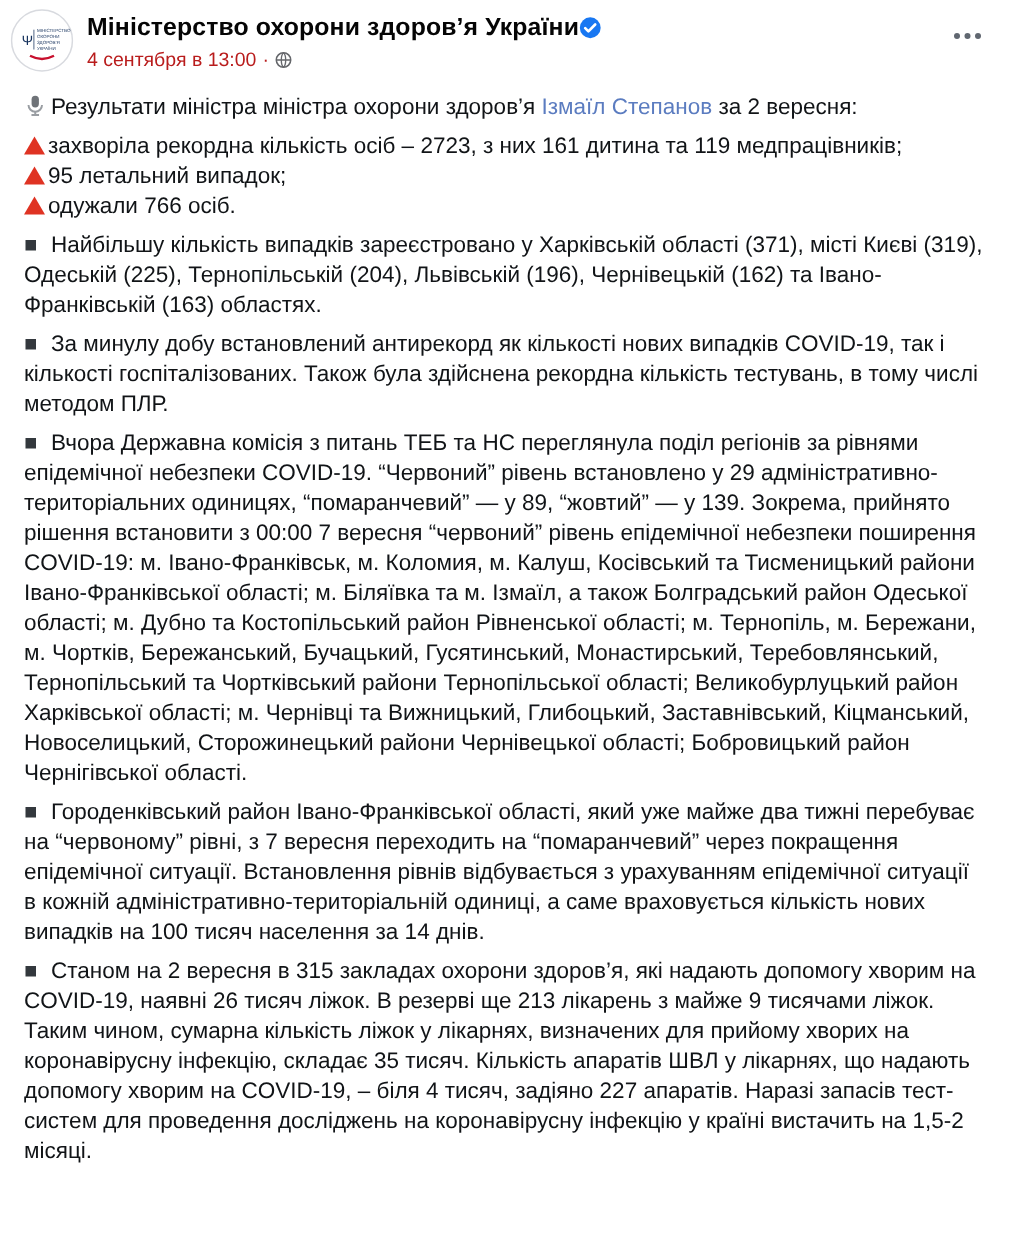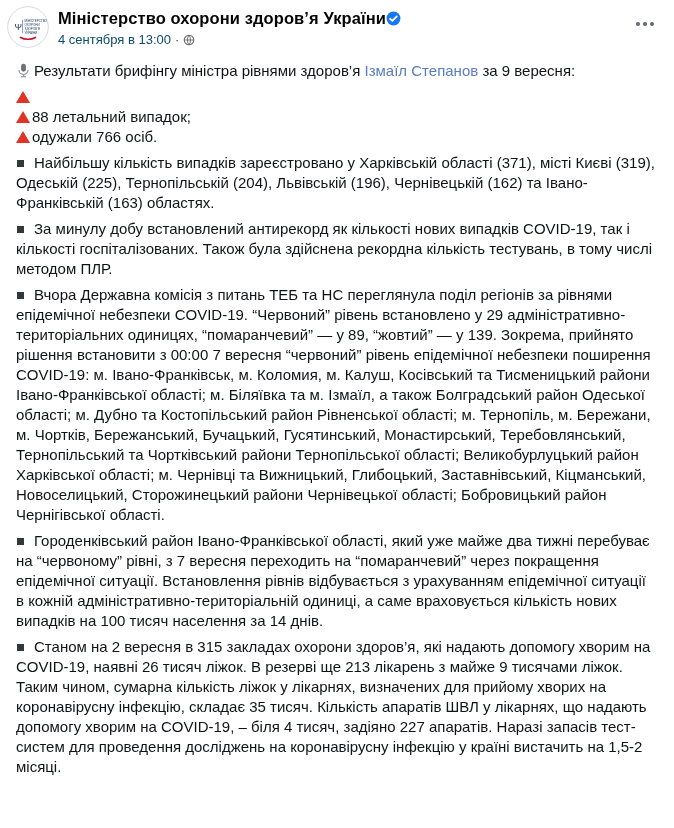--- a/index.html
+++ b/index.html
@@ -7,21 +7,21 @@
   body { font-family:"Liberation Sans", sans-serif; color:#1c1e21; }
 
   .post-card { width:674px; height:828px; background:#fff; position:relative; }
 
   
   .post-header { position:relative; display:flex; align-items:flex-start; padding:6px 16px 2px 7px; }
   .avatar { width:42px; height:42px; flex:0 0 42px; border-radius:50%; cursor:pointer; }
   .header-text { margin-left:9px; padding-top:3px; }
   .name-row { display:flex; align-items:center; gap:0; }
   .page-name { font-size:16.5px; font-weight:600; color:#050505; cursor:pointer; letter-spacing:.1px; }
-  .time-row { display:flex; align-items:center; gap:4px; font-size:13px; color:#0c4a6e; margin-top:4px; }
+  .time-row { display:flex; align-items:center; gap:4px; font-size:13px; color:#b91c1c; margin-top:4px; }
   .time-row .ts { cursor:pointer; }
   .more-btn { position:absolute; right:18px; top:16px; display:flex; gap:3px; padding:6px 2px; cursor:pointer; }
   .more-btn i { width:4px; height:4px; border-radius:50%; background:#606770; }
 
   
   .post-body { padding:11px 16px 0 16px; font-size:15px; line-height:20px; color:#111417; }
   .para { margin-bottom:6px; }
   .sq { display:inline-block; width:7px; height:7px; background:#33383d; margin:0 10px 1px 1px; }
   .tri { display:inline-block; width:0; height:0;
          border-left:7px solid transparent; border-right:7px solid transparent;
@@ -77,26 +77,26 @@
   </div>
 
   <div class="post-body">
 
     <p class="para">
       <svg class="mic" width="15" height="15" viewBox="0 0 16 16">
         <rect x="5.4" y="0.8" width="5.2" height="8.4" rx="2.6" fill="#6f7378"></rect>
         <path d="M3.2 7.4a4.8 4.8 0 0 0 9.6 0" fill="none" stroke="#9a9ea3" stroke-width="1.4"></path>
         <line x1="8" y1="12.2" x2="8" y2="14.4" stroke="#9a9ea3" stroke-width="1.4"></line>
         <line x1="5.3" y1="14.6" x2="10.7" y2="14.6" stroke="#9a9ea3" stroke-width="1.4"></line>
-      </svg><span>Результати брифінгу міністра рівнями здоров’я </span><a class="person-link">Ізмаїл Степанов</a><span> за 9 вересня:</span>
+      </svg><span>Результати міністра міністра охорони здоров’я </span><a class="person-link">Ізмаїл Степанов</a><span> за 2 вересня:</span>
     </p>
 
     <div class="para">
-      <span class="line"><span class="tri"></span></span>
-      <span class="line"><span class="tri"></span><span>88 летальний випадок;</span></span>
+      <span class="line"><span class="tri"></span><span>захворіла рекордна кількість осіб – 2723, з них 161 дитина та 119 медпрацівників;</span></span>
+      <span class="line"><span class="tri"></span><span>95 летальний випадок;</span></span>
       <span class="line"><span class="tri"></span><span>одужали 766 осіб.</span></span>
     </div>
 
     <p class="para"><span class="sq"></span><span>Найбільшу кількість випадків зареєстровано у Харківській області (371), місті Києві (319), Одеській (225), Тернопільській (204), Львівській (196), Чернівецькій (162) та Івано-Франківській (163) областях.</span></p>
     <p class="para"><span class="sq"></span><span>За минулу добу встановлений антирекорд як кількості нових випадків COVID-19, так і кількості госпіталізованих. Також була здійснена рекордна кількість тестувань, в тому числі методом ПЛР.</span></p>
     <p class="para"><span class="sq"></span><span>Вчора Державна комісія з питань ТЕБ та НС переглянула поділ регіонів за рівнями епідемічної небезпеки COVID-19. “Червоний” рівень встановлено у 29 адміністративно-територіальних одиницях, “помаранчевий” — у 89, “жовтий” — у 139. Зокрема, прийнято рішення встановити з 00:00 7 вересня “червоний” рівень епідемічної небезпеки поширення COVID-19: м. Івано-Франківськ, м. Коломия, м. Калуш, Косівський та Тисменицький райони Івано-Франківської області; м. Біляївка та м. Ізмаїл, а також Болградський район Одеської області; м. Дубно та Костопільський район Рівненської області; м. Тернопіль, м. Бережани, м. Чортків, Бережанський, Бучацький, Гусятинський, Монастирський, Теребовлянський, Тернопільський та Чортківський райони Тернопільської області; Великобурлуцький район Харківської області; м. Чернівці та Вижницький, Глибоцький, Заставнівський, Кіцманський, Новоселицький, Сторожинецький райони Чернівецької області; Бобровицький район Чернігівської області.</span></p>
     <p class="para"><span class="sq"></span><span>Городенківський район Івано-Франківської області, який уже майже два тижні перебуває на “червоному” рівні, з 7 вересня переходить на “помаранчевий” через покращення епідемічної ситуації. Встановлення рівнів відбувається з урахуванням епідемічної ситуації в кожній адміністративно-територіальній одиниці, а саме враховується кількість нових випадків на 100 тисяч населення за 14 днів.</span></p>
     <p class="para"><span class="sq"></span><span>Станом на 2 вересня в 315 закладах охорони здоров’я, які надають допомогу хворим на COVID-19, наявні 26 тисяч ліжок. В резерві ще 213 лікарень з майже 9 тисячами ліжок. Таким чином, сумарна кількість ліжок у лікарнях, визначених для прийому хворих на коронавірусну інфекцію, складає 35 тисяч. Кількість апаратів ШВЛ у лікарнях, що надають допомогу хворим на COVID-19, – біля 4 тисяч, задіяно 227 апаратів. Наразі запасів тест-систем для проведення досліджень на коронавірусну інфекцію у країні вистачить на 1,5-2 місяці.</span></p>
 
   </div>

